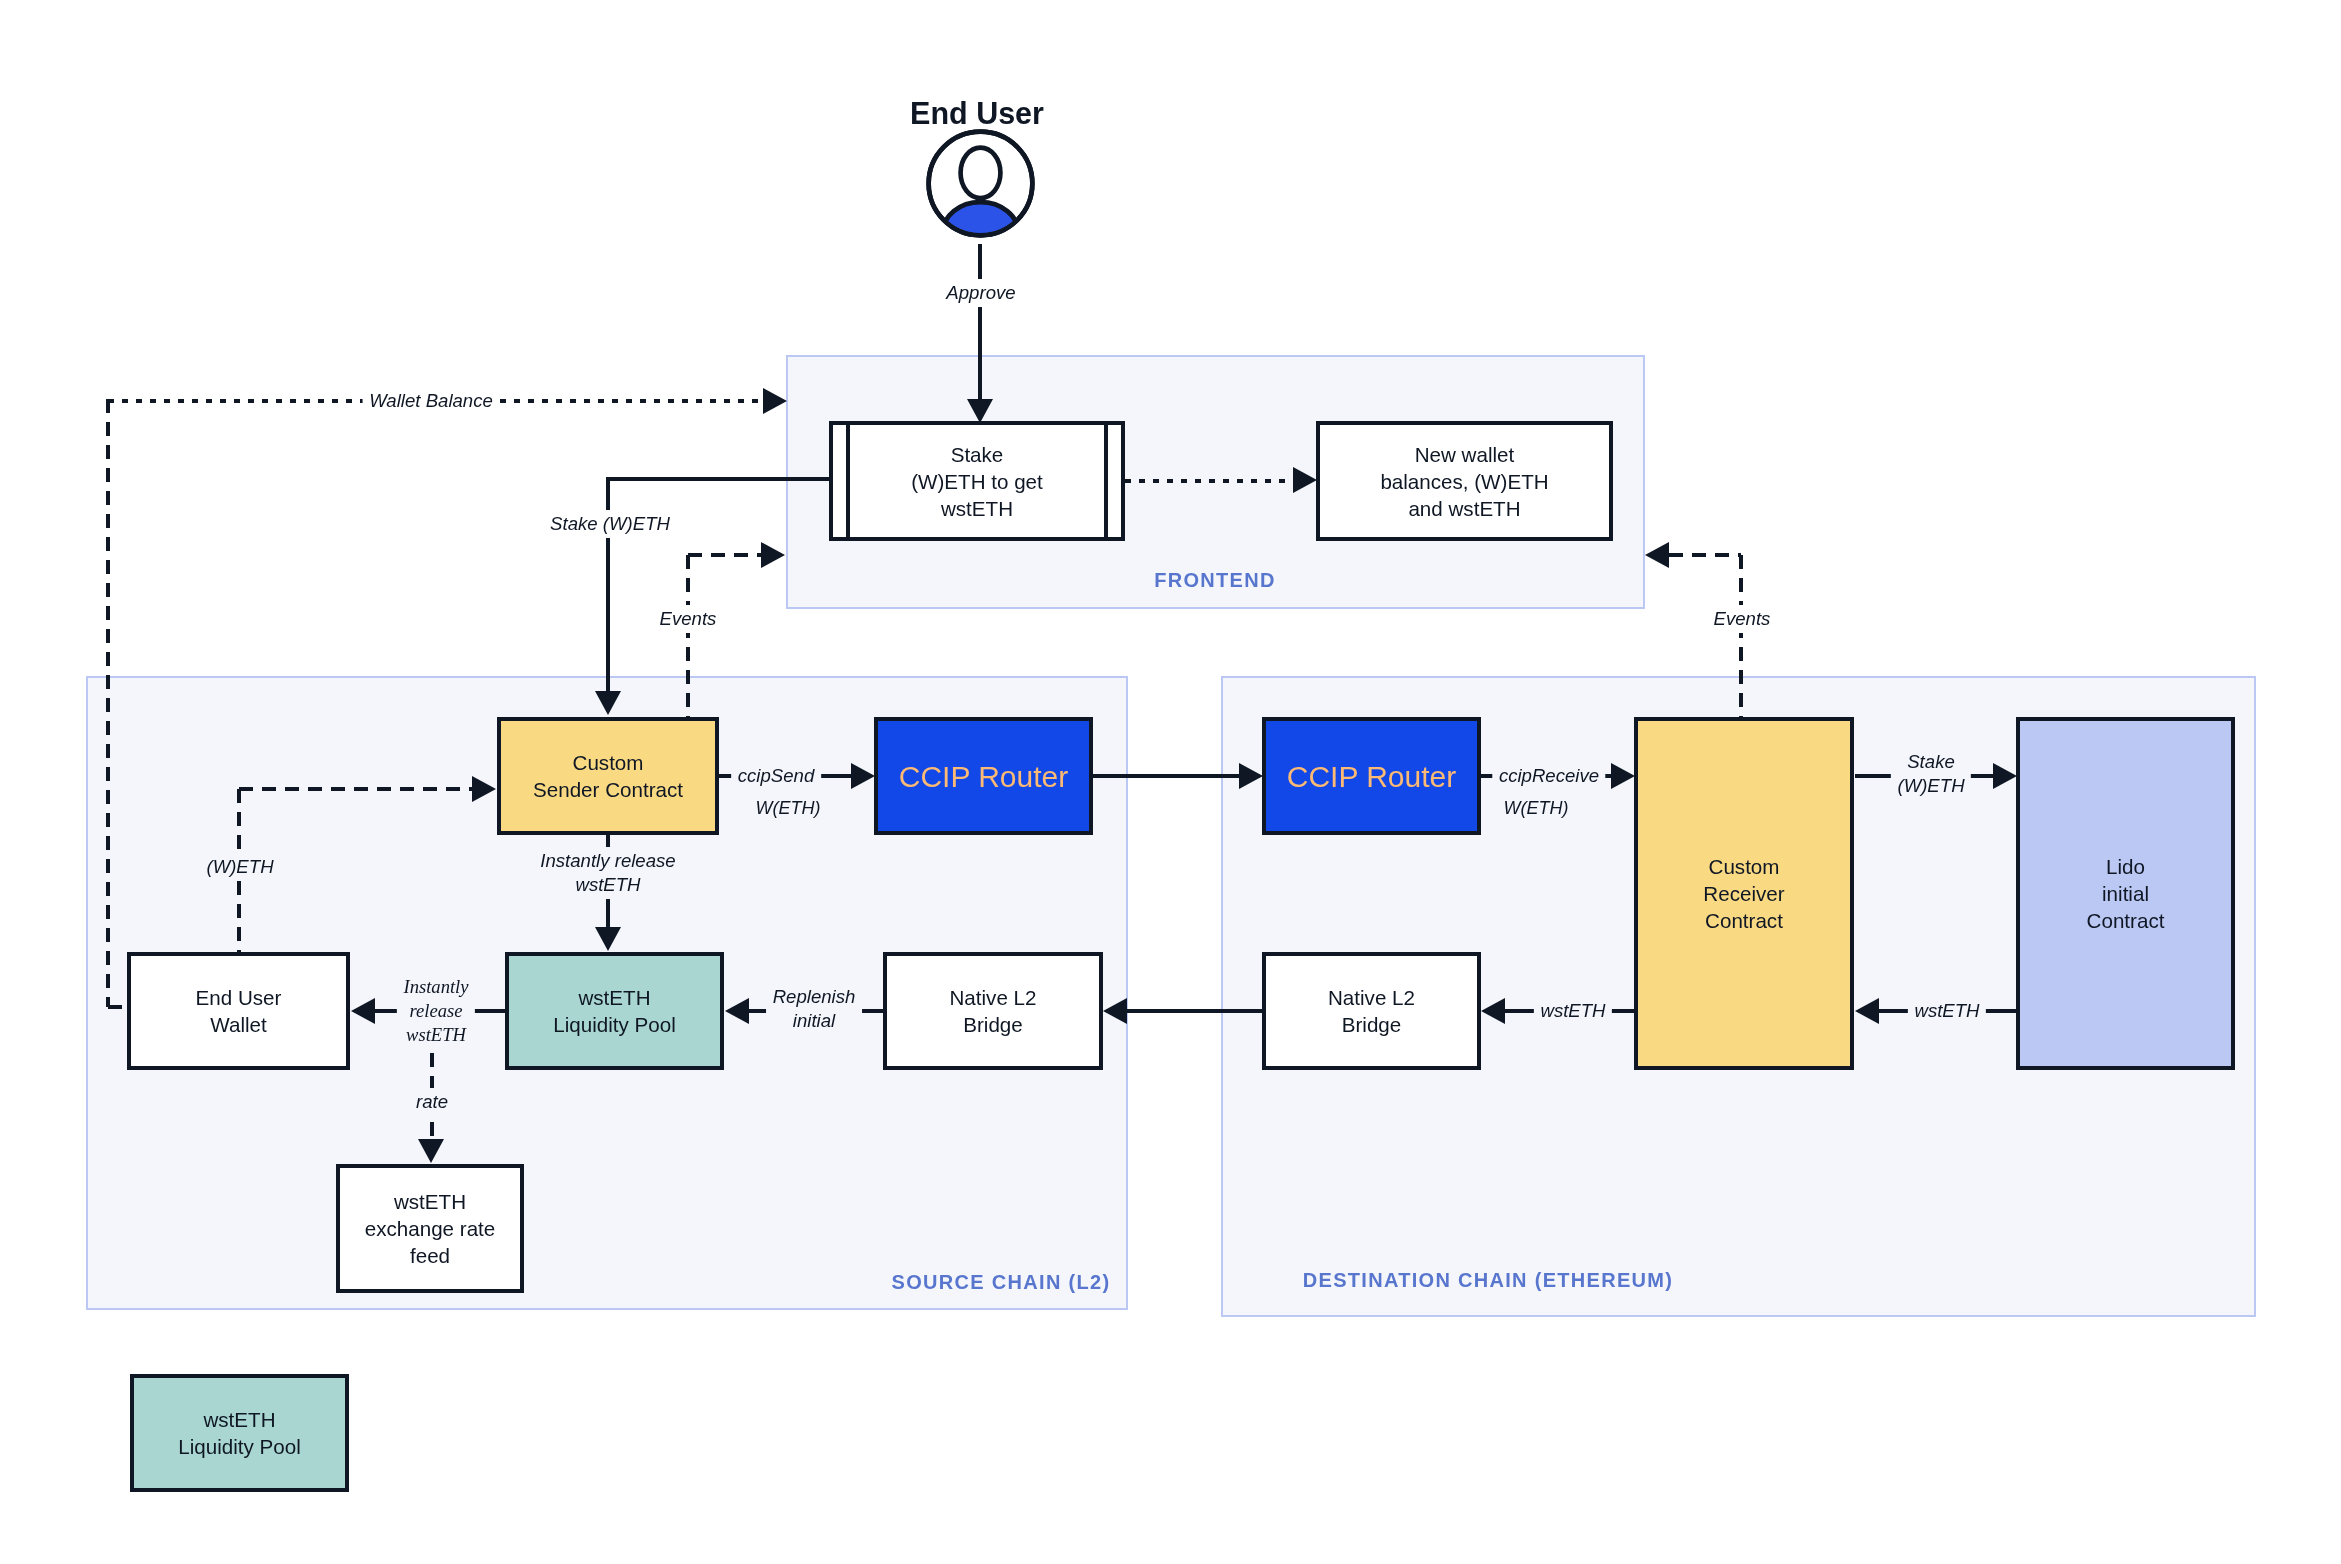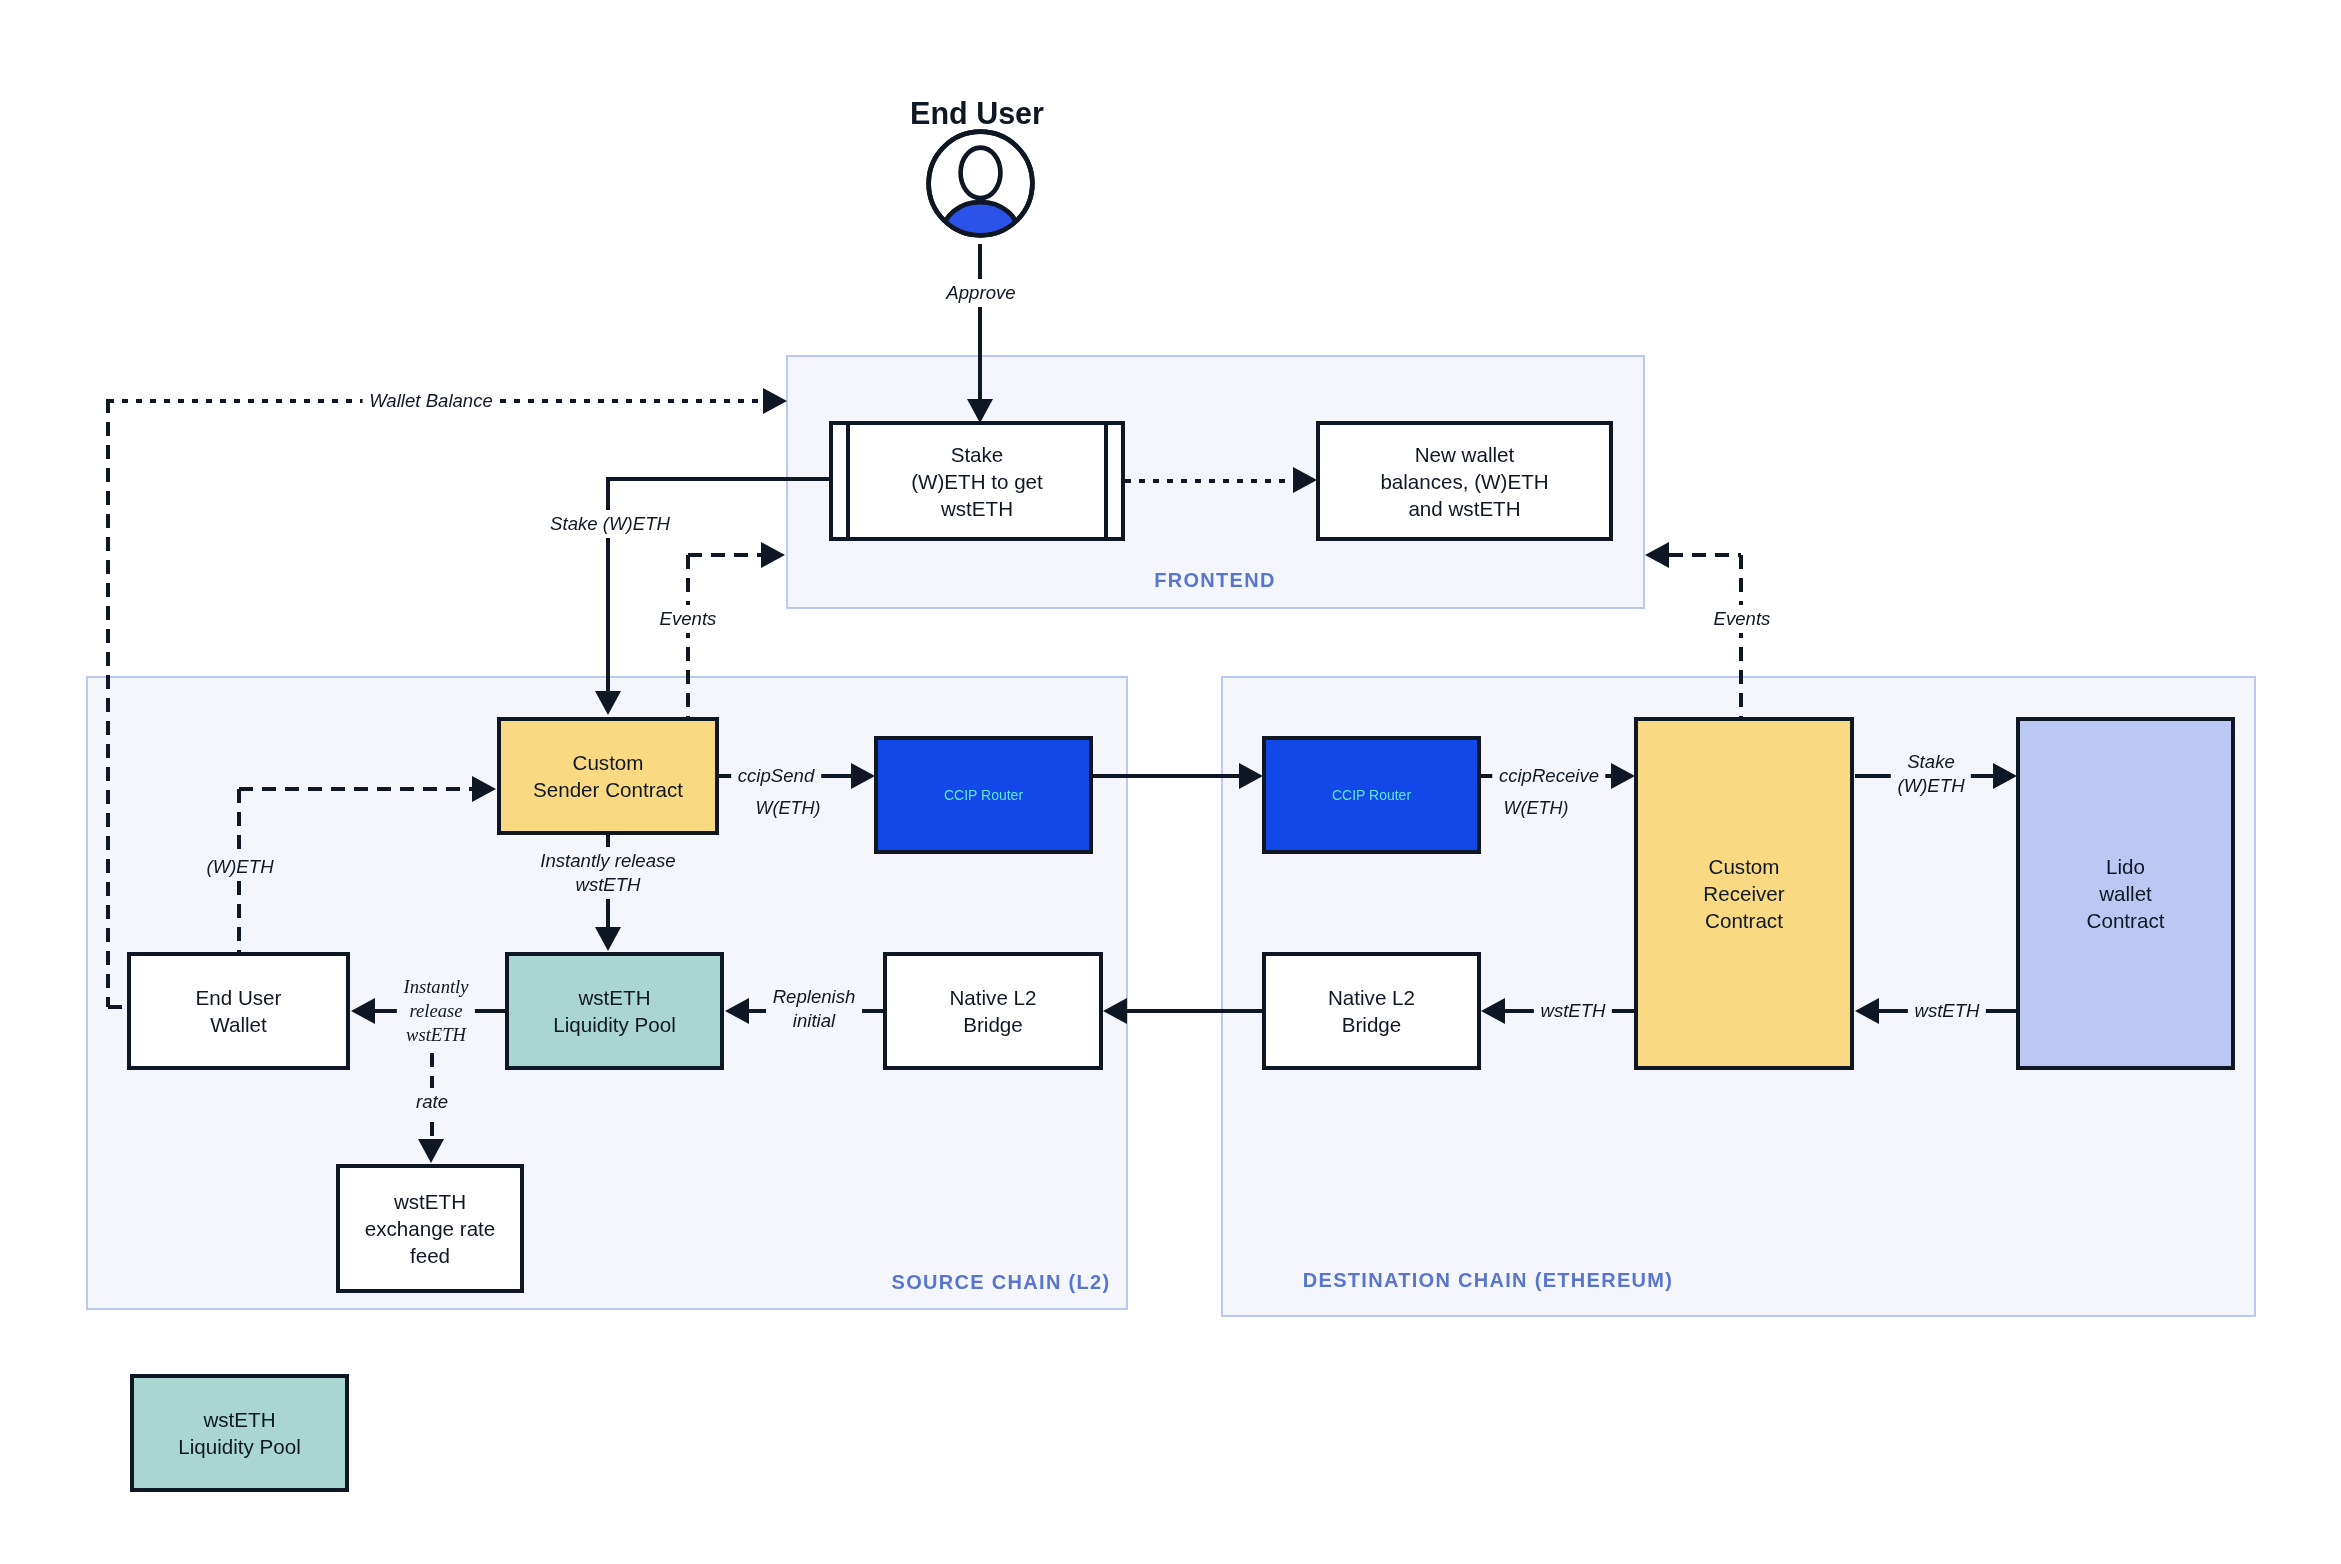--- a/index.html
+++ b/index.html
@@ -9,21 +9,21 @@
   
   .chain{position:absolute;background:#F4F6FC;border:2px solid #BAC8F3;box-sizing:border-box;}
   .chain-label{position:absolute;transform:translate(-50%,-50%);color:#5876CD;font-weight:bold;
                font-size:20px;letter-spacing:1.3px;white-space:nowrap;}
 
   
   .node{position:absolute;box-sizing:border-box;border:4px solid #0F1724;background:#ffffff;
         display:flex;align-items:center;justify-content:center;text-align:center;
         font-size:20.6px;line-height:27px;white-space:pre-line;}
   .node-yellow{background:#FAD983;}
-  .node-blue{background:#1247E8;color:#5eead4;font-size:14px;margin-top:19px;}
+  .node-blue{background:#1247E8;color:#fdba74;font-size:30px;}
   .node-teal{background:#A9D6D0;}
   .node-lav{background:#BCC8F4;}
   .sub-line{position:absolute;top:0;bottom:0;width:3.3px;background:#0F1724;}
 
   
   .sol{position:absolute;background:#0F1724;}
   .dot-h{position:absolute;height:4px;background:repeating-linear-gradient(90deg,#0F1724 0 6px,transparent 6px 14px);}
   .dash-h{position:absolute;height:4px;background:repeating-linear-gradient(90deg,#0F1724 0 14px,transparent 14px 23px);}
   .dash-v{position:absolute;width:4px;background:repeating-linear-gradient(180deg,#0F1724 0 14px,transparent 14px 23px);}
   .ah{position:absolute;width:0;height:0;border-style:solid;}
@@ -142,21 +142,21 @@
     <span>Custom
 Receiver
 Contract</span>
   </div>
   <div class="node" style="left:1262px;top:952px;width:219px;height:118px;">
     <span>Native L2
 Bridge</span>
   </div>
   <div class="node node-lav" style="left:2016px;top:717px;width:219px;height:353px;">
     <span>Lido
-wallet
+initial
 Contract</span>
   </div>
 
   <div class="sol" style="left:719px;top:774px;width:132px;height:4px;"></div>
   <div class="ah ah-r" style="left:851px;top:763px;"></div>
   <span class="elabel plate-c" style="left:776px;top:776px;">ccipSend</span>
   <span class="elabel sub-label" style="left:788px;top:808px;">W(ETH)</span>
 
   <div class="sol" style="left:1093px;top:774px;width:146px;height:4px;"></div>
   <div class="ah ah-r" style="left:1239px;top:763px;"></div>

